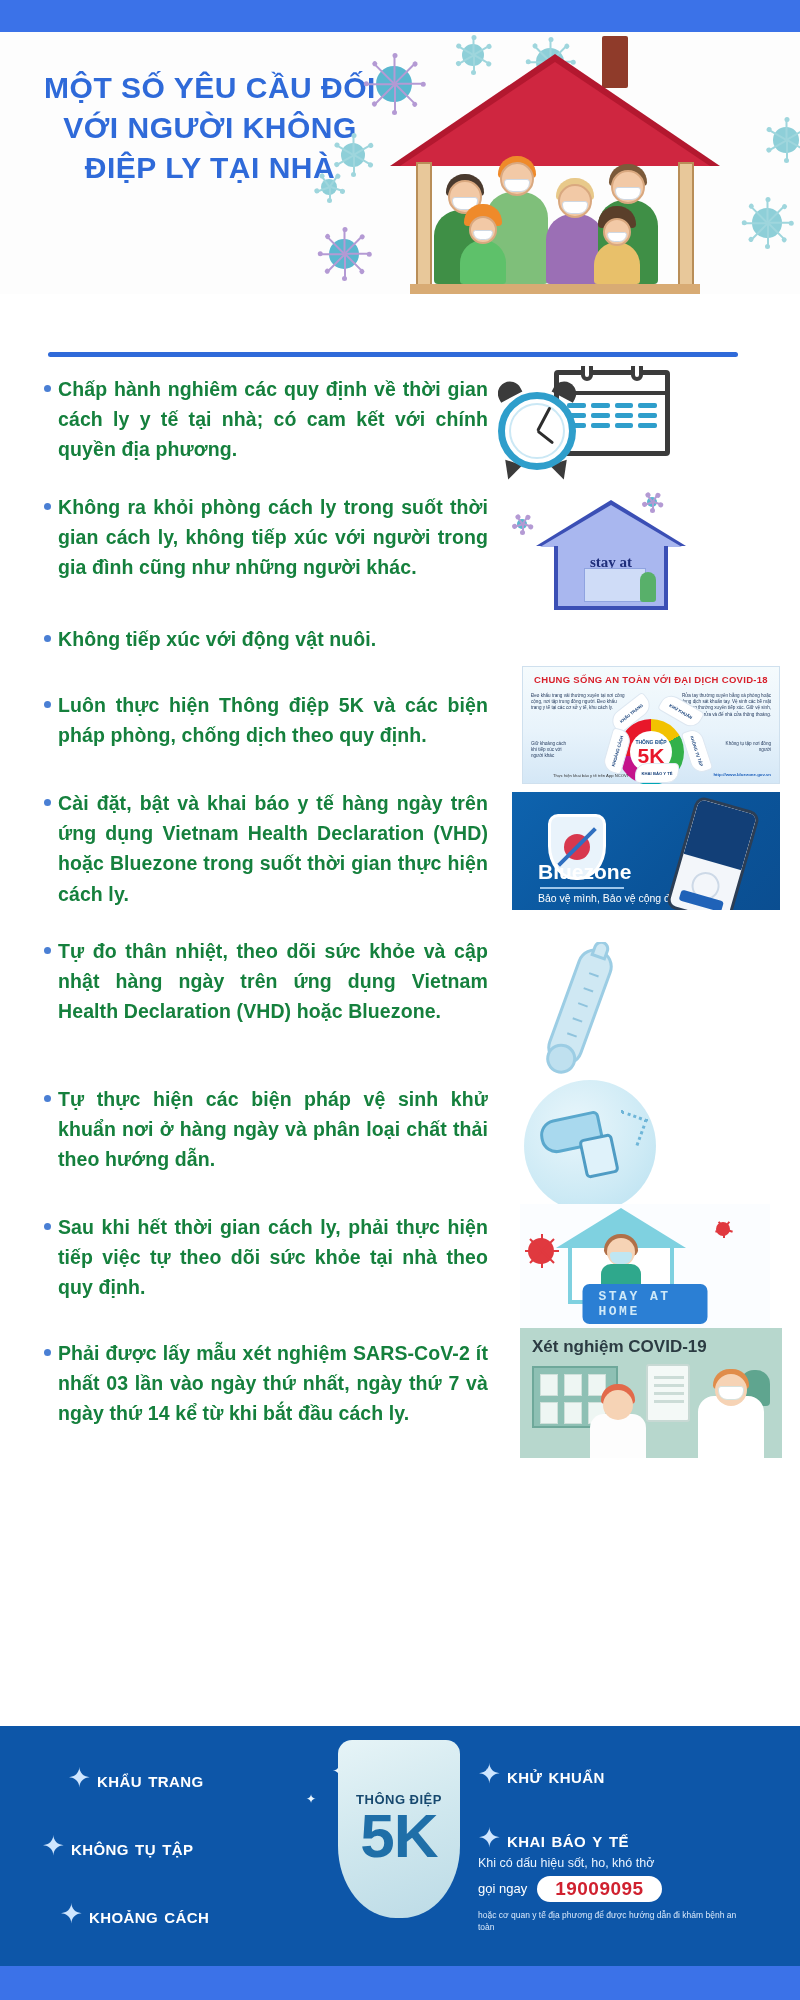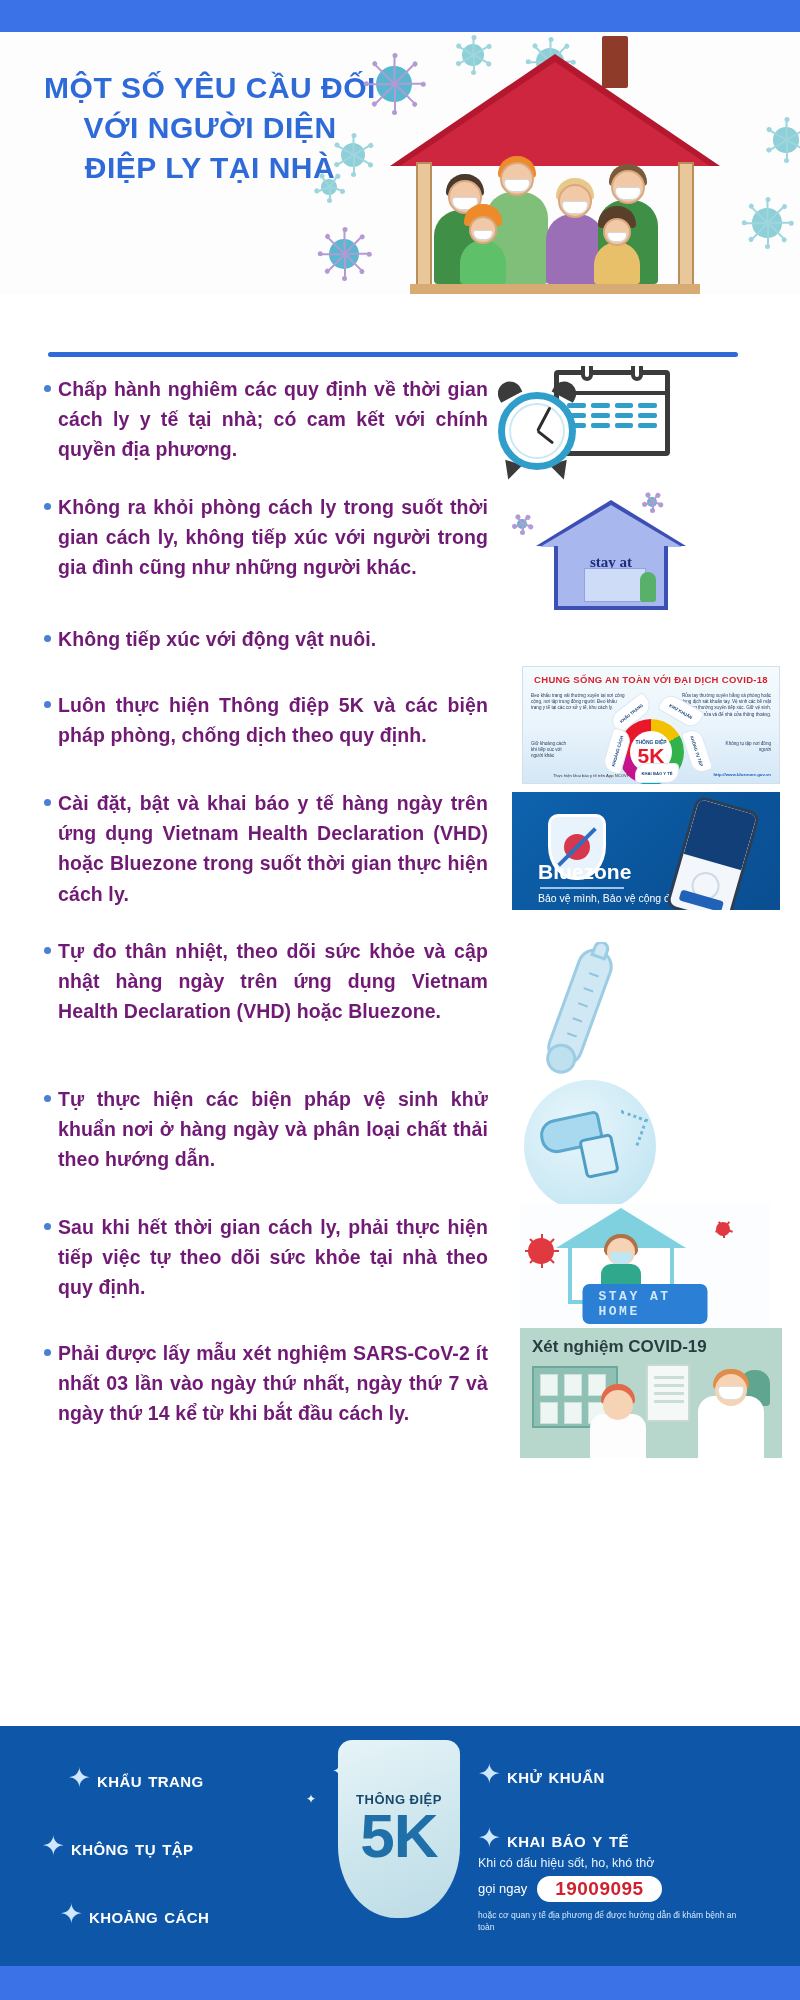--- a/index.html
+++ b/index.html
@@ -165,21 +165,21 @@
     padding-left: 58px;
     padding-right: 10px;
   }
   .bullet {
     position: absolute; left: 44px; top: 11px;
     width: 7px; height: 7px;
     border-radius: 50%;
     background: #4a7fd4;
   }
   .itxt {
-    color: #701a75;
+    color: #15803d;
     font-size: 19.5px;
     font-weight: bold;
     line-height: 1.55;
     text-align: justify;
     letter-spacing: 0.1px;
   }
   .col-text { width: 430px; }
 
   
   .art {
@@ -745,21 +745,21 @@
 <body>
 
 <div class="page">
 
   <div class="topbar"></div>
 
   <div class="header">
 
     <div class="title-block">
       <div class="title-line">MỘT SỐ YÊU CẦU ĐỐI</div>
-      <div class="title-line">VỚI NGƯỜI DIỆN</div>
+      <div class="title-line">VỚI NGƯỜI KHÔNG</div>
       <div class="title-line">ĐIỆP LY TẠI NHÀ</div>
     </div>
 
     <div class="hdr-art">
 
       <div class="virus v-dark" style="left:36px; top:24px; width:56px; height:56px;">
         <div class="core"></div>
         <i style="transform:rotate(0deg)"></i>
           <i style="transform:rotate(45deg)"></i>
         <i style="transform:rotate(90deg)"></i>

